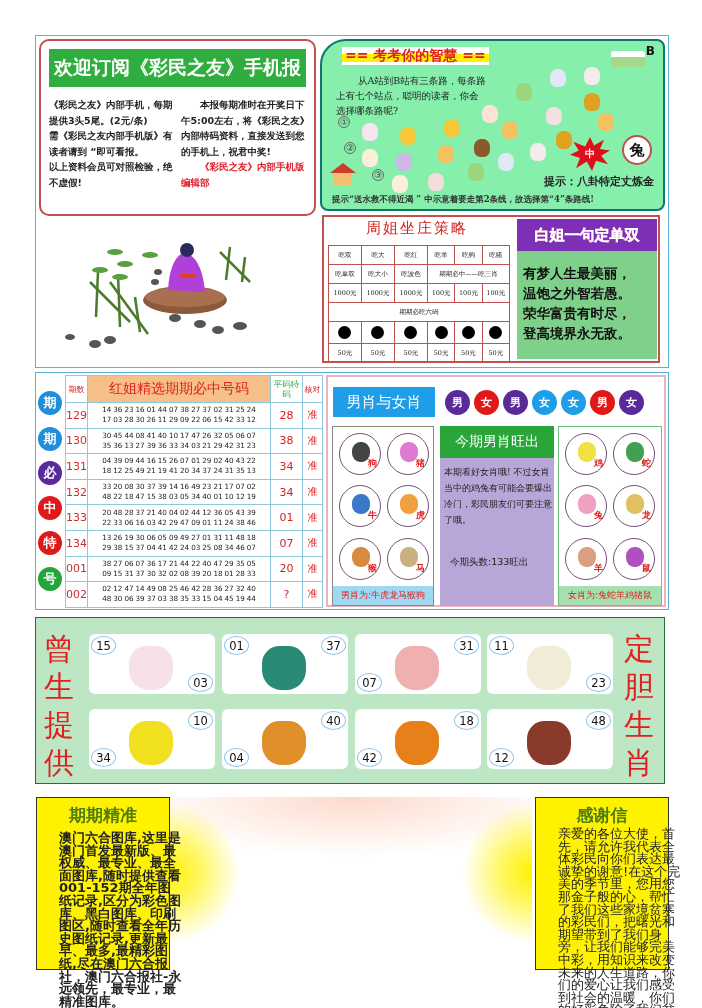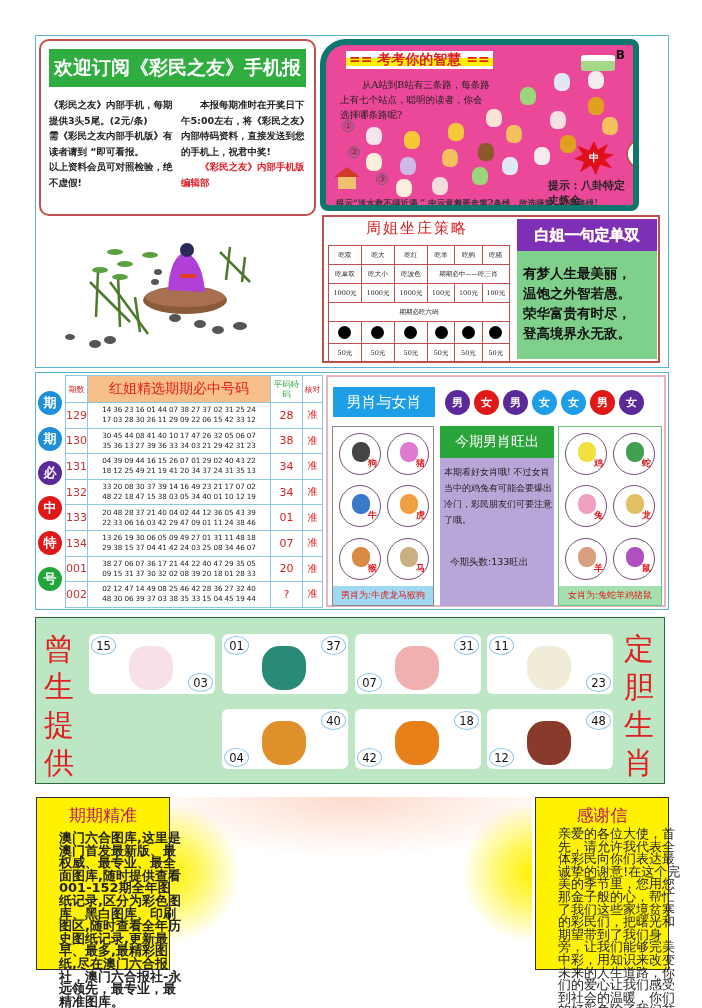--- a/index.html
+++ b/index.html
@@ -9,21 +9,21 @@
 
   
   .top-frame { left: 35px; top: 35px; width: 634px; height: 333px; border: 1px solid #5ab4d8; background: #fff; }
   .welcome { left: 39px; top: 39px; width: 277px; height: 177px; border: 2px solid #c0504d; border-radius: 10px; background:#fff; }
   .welcome-title { position:absolute; left:8px; top:8px; right:8px; height:38px; background:#2fae3f; color:#fff; font-weight:bold; font-size:19px; display:flex; align-items:center; justify-content:center; letter-spacing:0px; }
   .welcome-col { position:absolute; top:56px; font-size:9.5px; line-height:15.5px; font-weight:bold; color:#222; }
   .welcome-col.left { left:8px; width:128px; }
   .welcome-col.right { left:140px; width:130px; }
   .welcome-col .red { color:#e0202a; }
 
-  .quiz { left: 320px; top: 39px; width: 319px; height: 172px; border: 6px solid #0f766e; border-radius: 26px 8px 8px 8px; background:#ec4899; overflow:hidden; }
+  .quiz { left: 320px; top: 39px; width: 345px; height: 172px; border: 2px solid #0f766e; border-radius: 26px 8px 8px 8px; background:#86efac; overflow:hidden; }
   .quiz-title { position:absolute; left:20px; top:6px; font-size:14px; font-weight:bold; color:#e02020; background: linear-gradient(#fff 40%, #fff200 40%, #fff200 85%, #fff 85%); padding:0 3px; }
   .quiz-b { position:absolute; right:8px; top:3px; font-weight:bold; font-size:12px; }
   .quiz-text { position:absolute; left:14px; top:32px; width:150px; font-family:"DejaVu Serif", serif; font-size:9.5px; line-height:15px; text-indent:22px; color:#222; }
   .quiz-route-label { position:absolute; font-size:9px; color:#333; width:12px; height:12px; border:1px solid #666; border-radius:50%; display:flex; align-items:center; justify-content:center; }
   .animal-dot { position:absolute; width:16px; height:18px; border-radius:45% 45% 40% 40%; }
   .burst { position:absolute; left:248px; top:96px; width:40px; height:34px; background:#e0101a; clip-path: polygon(50% 0%,60% 25%,85% 8%,75% 35%,100% 40%,78% 55%,95% 80%,65% 70%,55% 100%,42% 72%,15% 92%,25% 62%,0% 52%,22% 40%,8% 14%,38% 28%); display:flex; align-items:center; justify-content:center; color:#fff; font-size:10px; font-weight:bold; }
   .rabbit-circle { position:absolute; left:300px; top:94px; width:30px; height:30px; border:2px solid #c0504d; border-radius:50%; display:flex; align-items:center; justify-content:center; font-weight:bold; font-size:15px; background:#fff; }
   .quiz-hint { position:absolute; left:222px; top:133px; font-size:11px; font-weight:bold; color:#222; font-family:"DejaVu Serif", serif; }
   .quiz-foot { position:absolute; left:10px; top:153px; font-size:8.5px; font-weight:bold; color:#333; font-family:"DejaVu Serif", serif; }
   .house { position:absolute; left:8px; top:122px; width:26px; height:22px; }
@@ -87,21 +87,21 @@
   .num.bl { left:2px; bottom:2px; } .num.br { right:2px; bottom:2px; }
   .critter { position:absolute; left:40px; top:12px; width:44px; height:44px; border-radius:40% 40% 45% 45%; }
 
   
   .glow { left: 170px; top: 797px; width: 362px; height: 190px; background:
       radial-gradient(ellipse 70px 70px at 0% 40%, #fff200 0%, rgba(255,242,0,0.6) 45%, rgba(255,255,255,0) 100%),
       radial-gradient(ellipse 70px 70px at 100% 40%, #fff200 0%, rgba(255,242,0,0.6) 45%, rgba(255,255,255,0) 100%),
       radial-gradient(ellipse 220px 60px at 50% 0%, rgba(252,214,200,0.9) 0%, rgba(255,232,220,0.6) 60%, rgba(255,255,255,0) 100%);
   }
   .y-box { top: 797px; width: 134px; height: 173px; background:#fff200; border:1.5px solid #333; }
-  .y-title { position:absolute; left:0; top:6px; width:100%; text-align:center; color:#be185d; font-size:17px; font-weight:normal; }
+  .y-title { position:absolute; left:0; top:6px; width:100%; text-align:center; color:#4d7c0f; font-size:17px; font-weight:bold; }
   .y-text { position:absolute; left:22px; top:34px; width:124px; font-size:13px; line-height:12.6px; color:#222; }
   .y-text.bold { font-weight:bold; }
 </style>
 </head>
 <body>
 
 <div class="abs top-frame"></div>
 
 <div class="abs welcome">
   <div class="welcome-title">欢迎订阅《彩民之友》手机报</div>
@@ -477,20 +477,25 @@
   <div class="card" style="left:319px;top:16px;">
     <div class="critter" style="background: rgb(240, 176, 176);"></div>
     <div class="num tr">31</div>
     <div class="num bl">07</div>
   </div>
   <div class="card" style="left:451px;top:16px;">
     <div class="critter" style="background: rgb(240, 236, 216);"></div>
     <div class="num tl">11</div>
     <div class="num br">23</div>
   </div>
+  <div class="card" style="left:53px;top:91px;">
+    <div class="critter" style="background: rgb(240, 224, 32);"></div>
+    <div class="num tr">10</div>
+    <div class="num bl">34</div>
+  </div>
   <div class="card" style="left:186px;top:91px;">
     <div class="critter" style="background: rgb(224, 144, 42);"></div>
     <div class="num tr">40</div>
     <div class="num bl">04</div>
   </div>
   <div class="card" style="left:319px;top:91px;">
     <div class="critter" style="background: rgb(232, 128, 26);"></div>
     <div class="num tr">18</div>
     <div class="num bl">42</div>
   </div>

